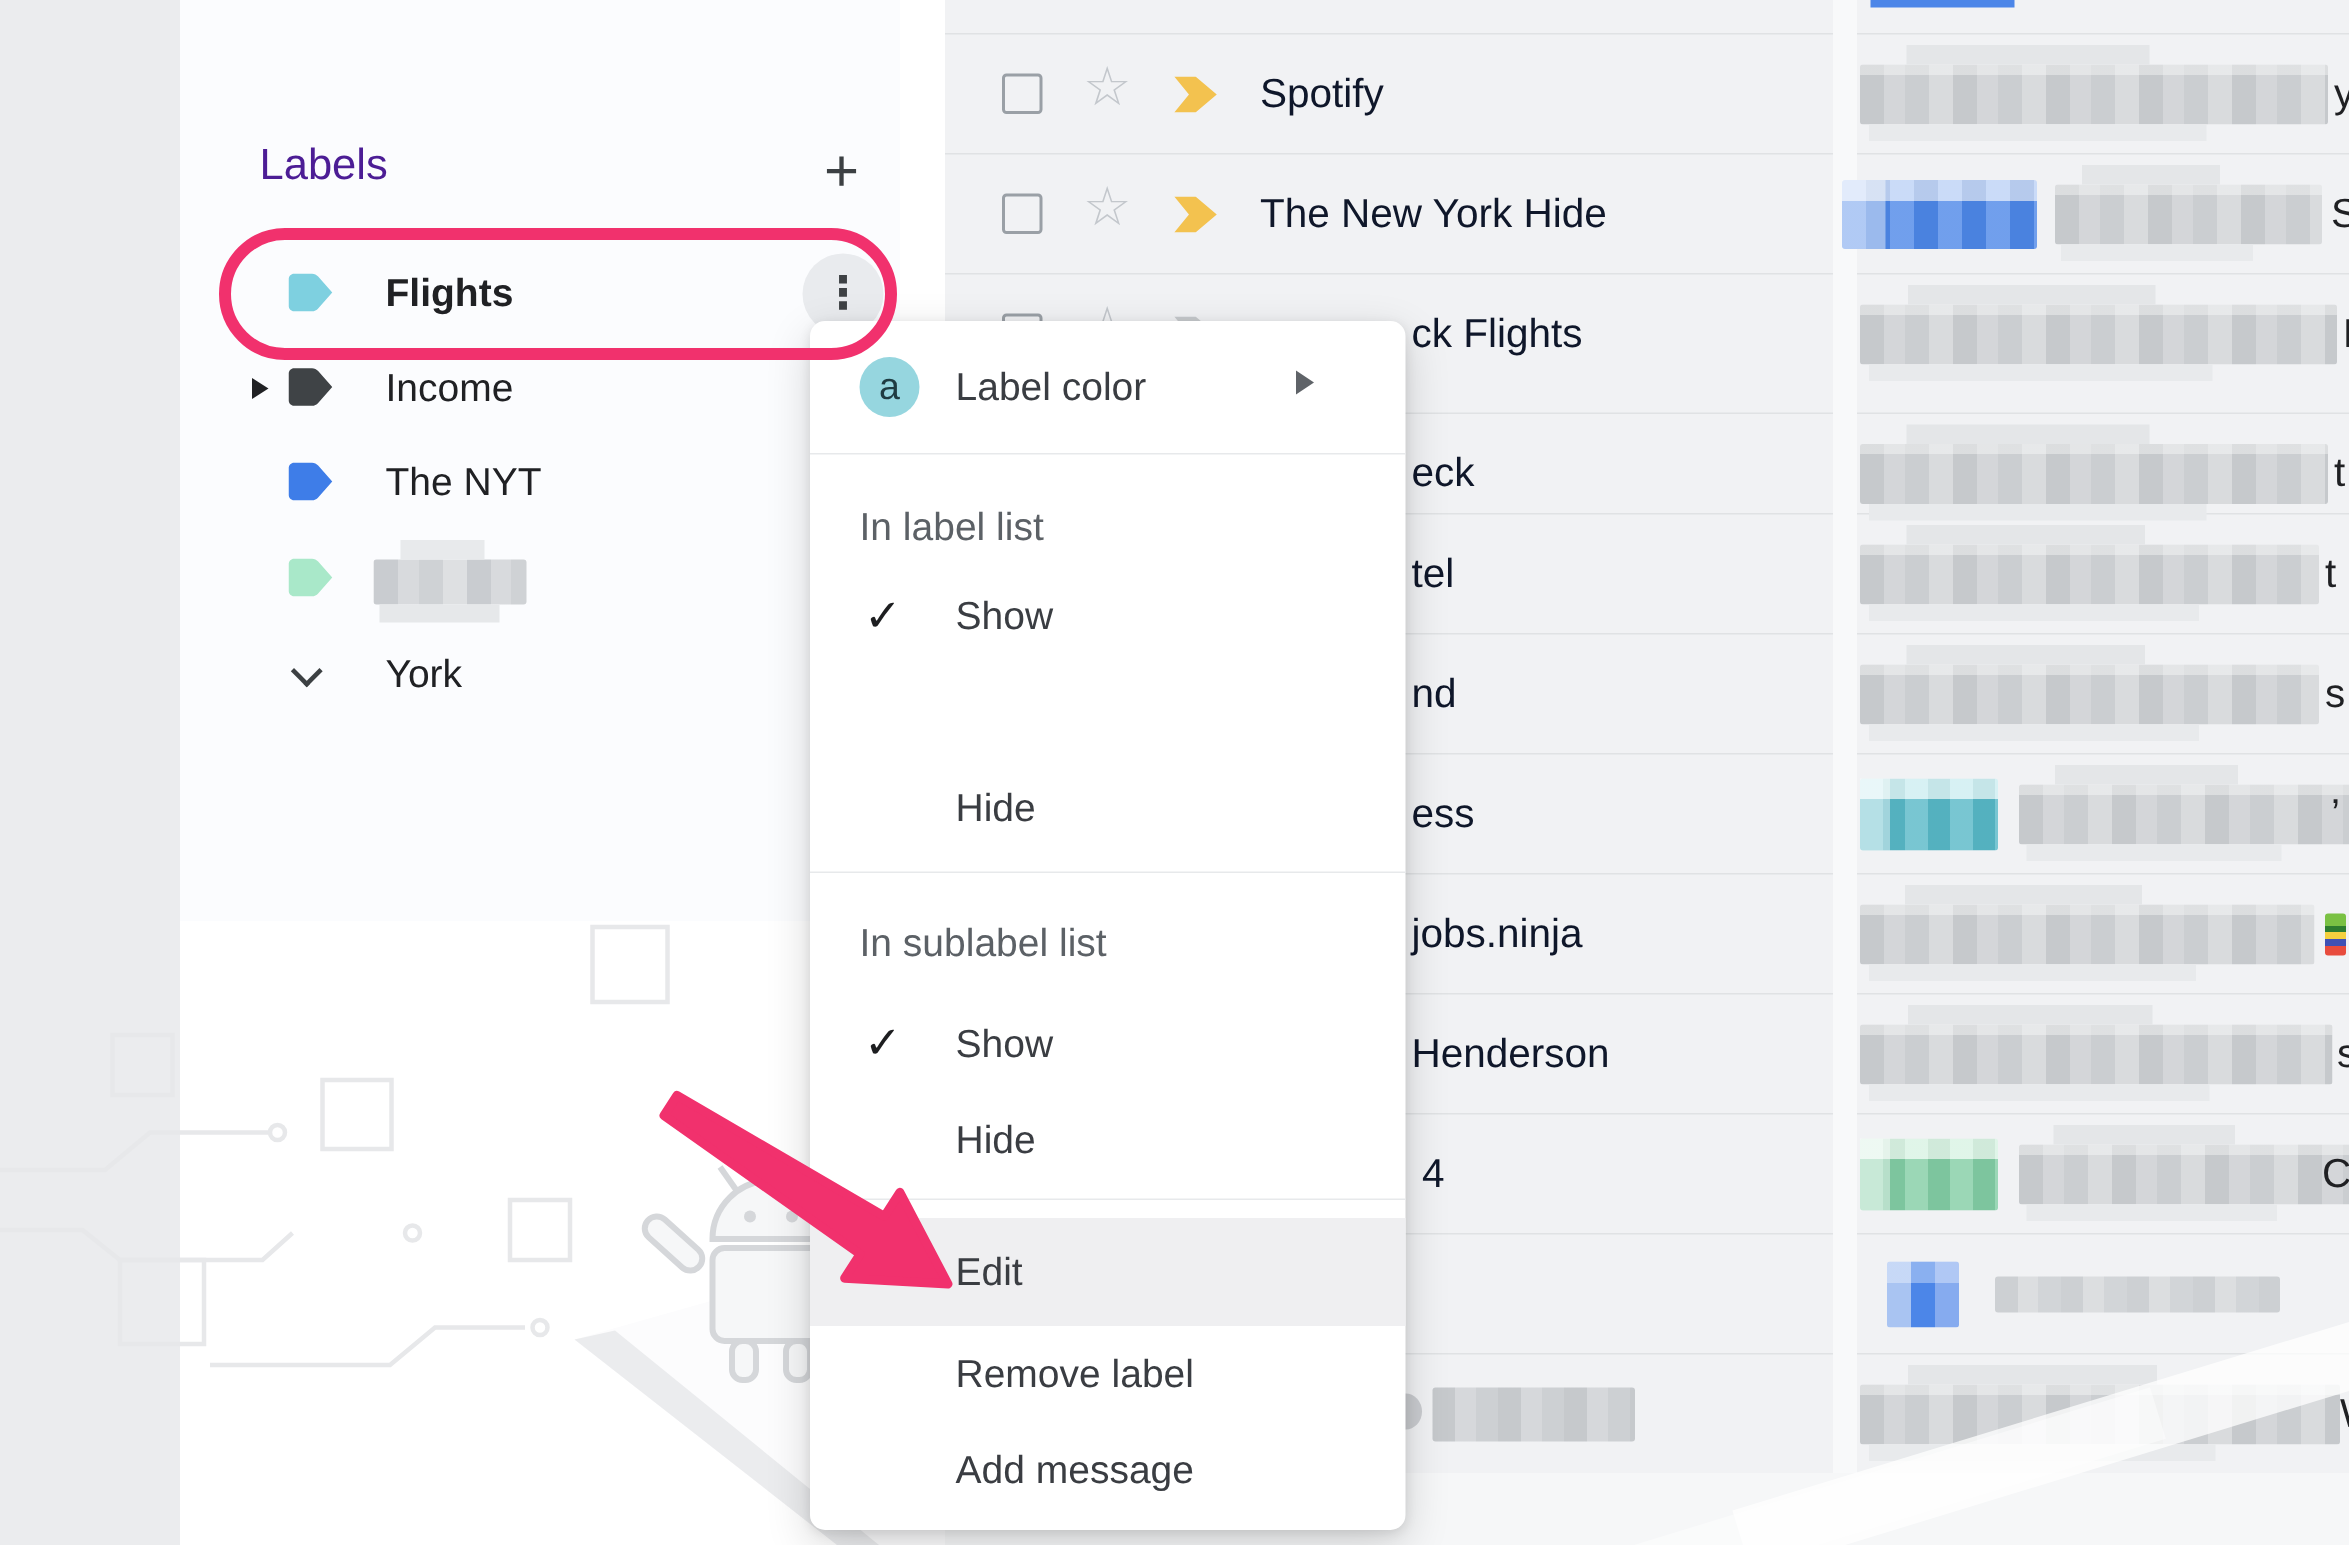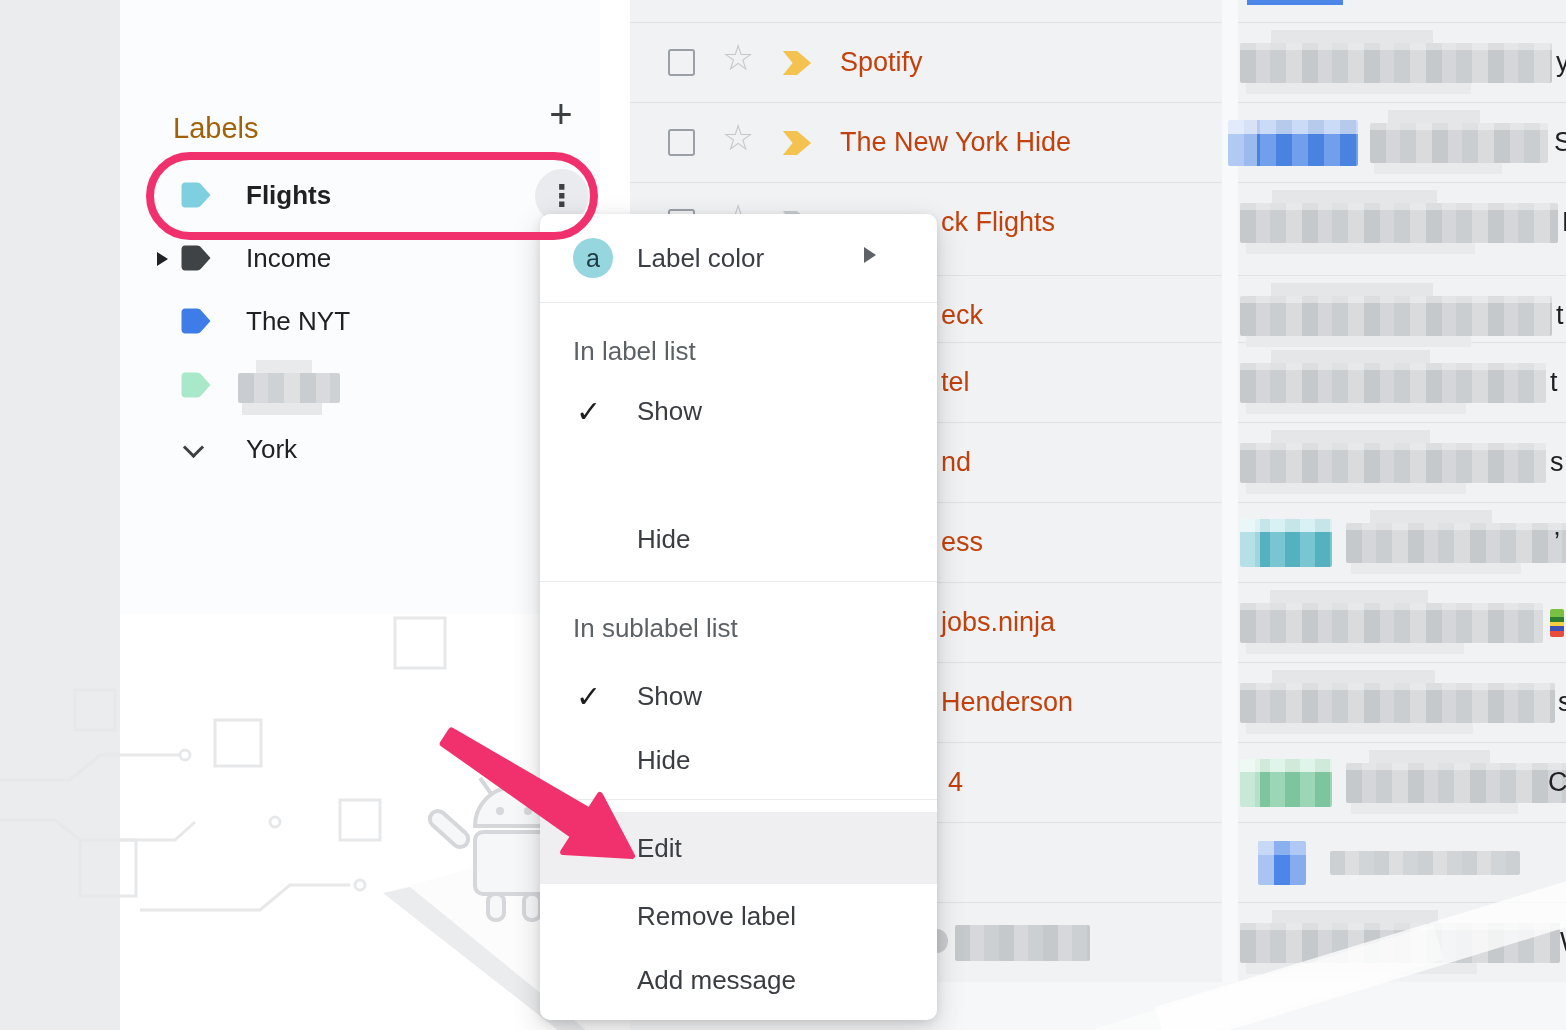--- a/index.html
+++ b/index.html
@@ -6,44 +6,44 @@
   html,body { background:#fff; }
   body { font-family:"Liberation Sans","DejaVu Sans",sans-serif; color:#202124; }
   .stage { position:relative; width:1566px; height:1030px; overflow:hidden; background:#ffffff; }
 
   
   .leftstrip { position:absolute; left:0; top:0; width:120px; height:1030px; background:#ebecee; z-index:0; }
   .bgart { position:absolute; left:0; top:600px; z-index:1; }
 
   
   .sidebar { position:absolute; left:120px; top:0; width:480px; height:614px; background:#fbfcfe; z-index:2; }
-  .side-item { position:absolute; left:0; width:480px; height:64px; cursor:pointer;padding-left:36px; }
+  .side-item { position:absolute; left:11px; width:480px; height:64px; cursor:pointer;padding-left:36px; }
   .side-label-text { position:absolute; left:126px; top:16px; font-size:26px; color:#202124; }
   .chev { position:absolute; width:15px; height:15px; border-right:3px solid #3c4043; border-bottom:3px solid #3c4043; transform:rotate(45deg); }
-  .labels-header { position:absolute; left:53px; top:112px; font-size:29px; font-weight:500; color:#a16207; }
+  .labels-header { position:absolute; left:53px; top:94px; font-size:29px; font-weight:500; color:#4c1d95; }
   .add-btn { position:absolute; left:415px; top:88px; width:52px; height:52px; text-align:center; font-size:40px; font-weight:300; color:#3c4043; line-height:52px; cursor:pointer; }
   .tagicon { position:absolute; left:60px; top:17px; }
   .pxside { position:absolute; left:118px; top:19px; width:102px; height:30px; border-radius:2px;
     background: repeating-linear-gradient(90deg,#c9ccd0 0 16px,#d8dadd 16px 30px,#cfd2d5 30px 46px,#dee0e2 46px 62px); }
   .pxside::before { content:""; position:absolute; top:-13px; left:18%; width:55%; height:13px; background:#e8eaec; }
   .pxside::after { content:""; position:absolute; bottom:-12px; left:4%; width:78%; height:12px; background:#e6e8ea; }
   .dots-btn { position:absolute; left:415px; top:169px; width:54px; height:54px; border-radius:50%; background:#e9ebee; text-align:center; cursor:pointer; }
   .dots-btn span { font-size:30px; font-weight:700; color:#3e4144; line-height:54px; letter-spacing:0; }
   .expander { position:absolute; left:37px; top:25px; width:0; height:0; border-left:11px solid #202124; border-top:7px solid transparent; border-bottom:7px solid transparent; }
   .bold-label { font-weight:700; }
 
   
   .maillist { position:absolute; left:630px; top:0; width:936px; height:982px; background:#f1f2f4; z-index:2; }
   .mailrow { position:absolute; left:0; width:936px; height:80px; border-top:1px solid #e0e2e4; }
   .r1{top:22px}.r2{top:102px}.r3{top:182px}.r4{top:275px}.r5{top:342px}.r6{top:422px}
   .r7{top:502px}.r8{top:582px}.r9{top:662px}.r10{top:742px}.r11{top:822px}.r12{top:902px}
   .cb { position:absolute; left:38px; top:26px; width:27px; height:27px; border:2.5px solid #9aa0a6; border-radius:3px; cursor:pointer; }
   .star { position:absolute; left:92px; top:14px; font-size:36px; color:#c3c7cc; cursor:pointer; }
   .imp { position:absolute; left:152px; top:28px; }
-  .sender { position:absolute; left:210px; top:24px; font-size:27px; color:#c2410c; white-space:nowrap; }
+  .sender { position:absolute; left:210px; top:24px; font-size:27px; color:#0f172a; white-space:nowrap; }
   .frag .sender { left:311px; }
   .r10 .sender { left:318px; }
   .trail { position:absolute; top:24px; font-size:27px; color:#1f2023; z-index:4; }
   .r1 .trail{left:926px}.r2 .trail{left:924px}.r3 .trail{left:932px}.r4 .trail{left:926px}
   .r5 .trail{left:920px}.r6 .trail{left:920px}.r7 .trail{left:924px}.r9 .trail{left:928px}
   .r10 .trail{left:918px}.r12 .trail{left:930px}
 
   .pxb { position:absolute; top:20px; height:40px; border-radius:2px; z-index:2;
     background:
       linear-gradient(180deg, rgba(255,255,255,.38) 0 7px, rgba(255,255,255,0) 7px),

